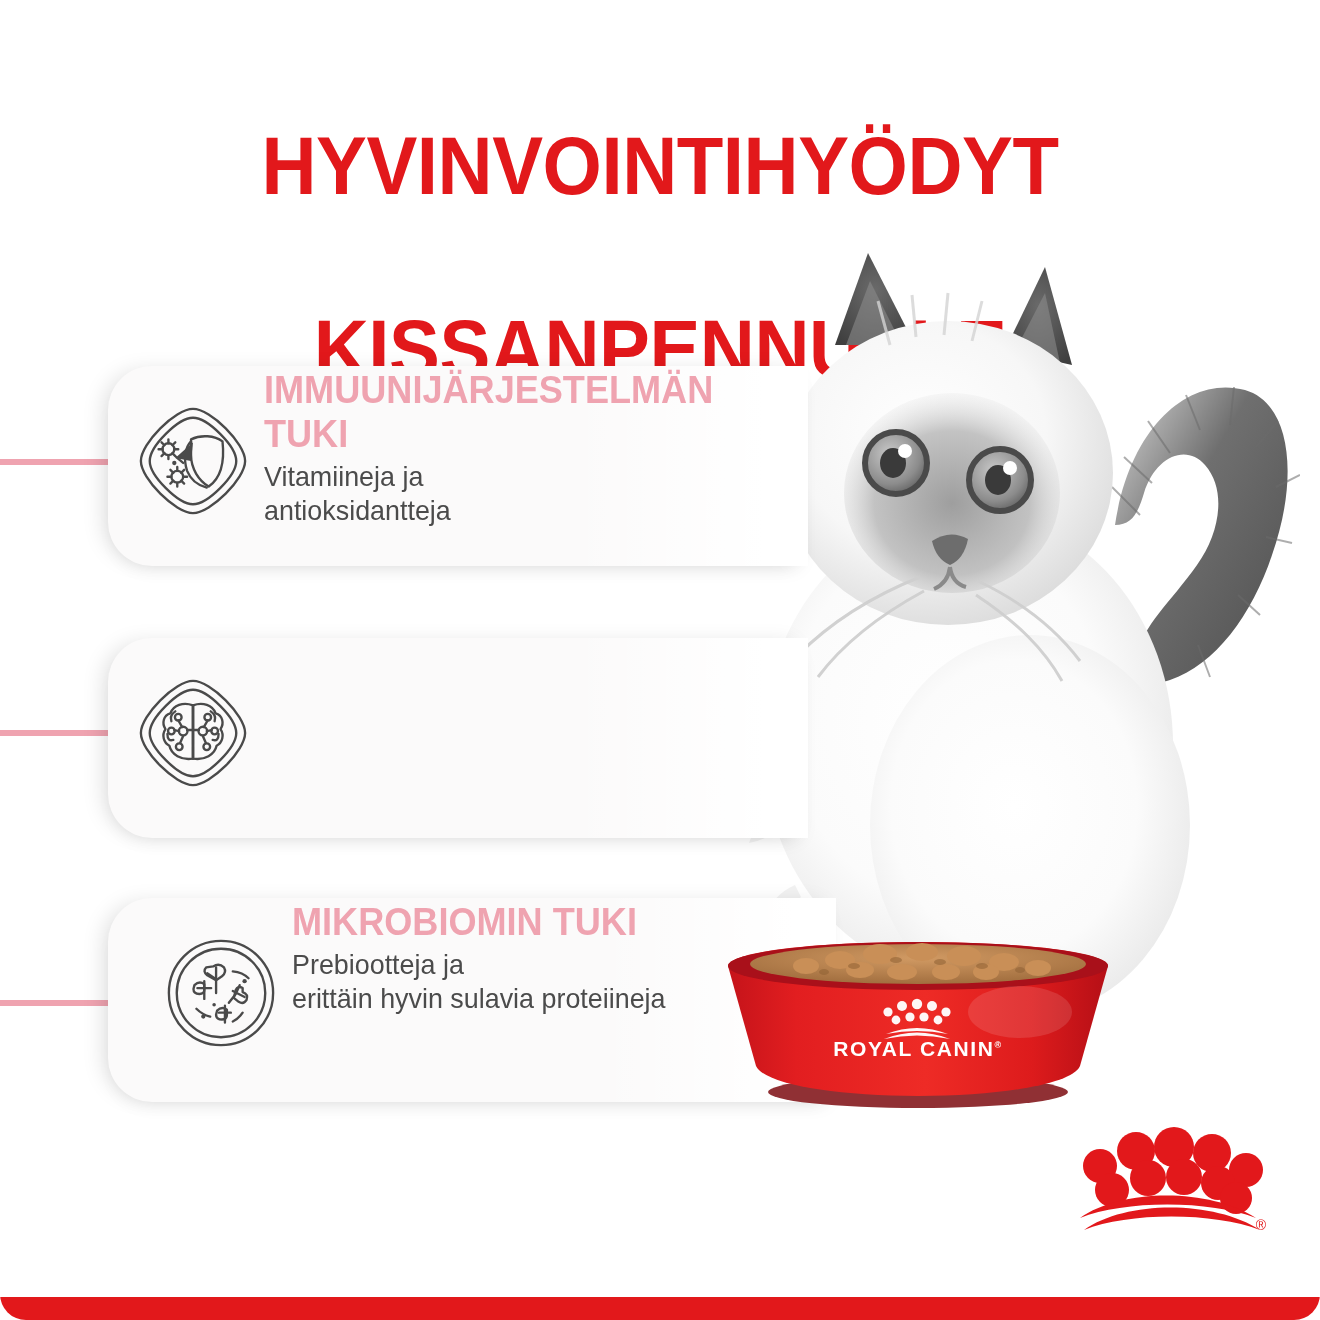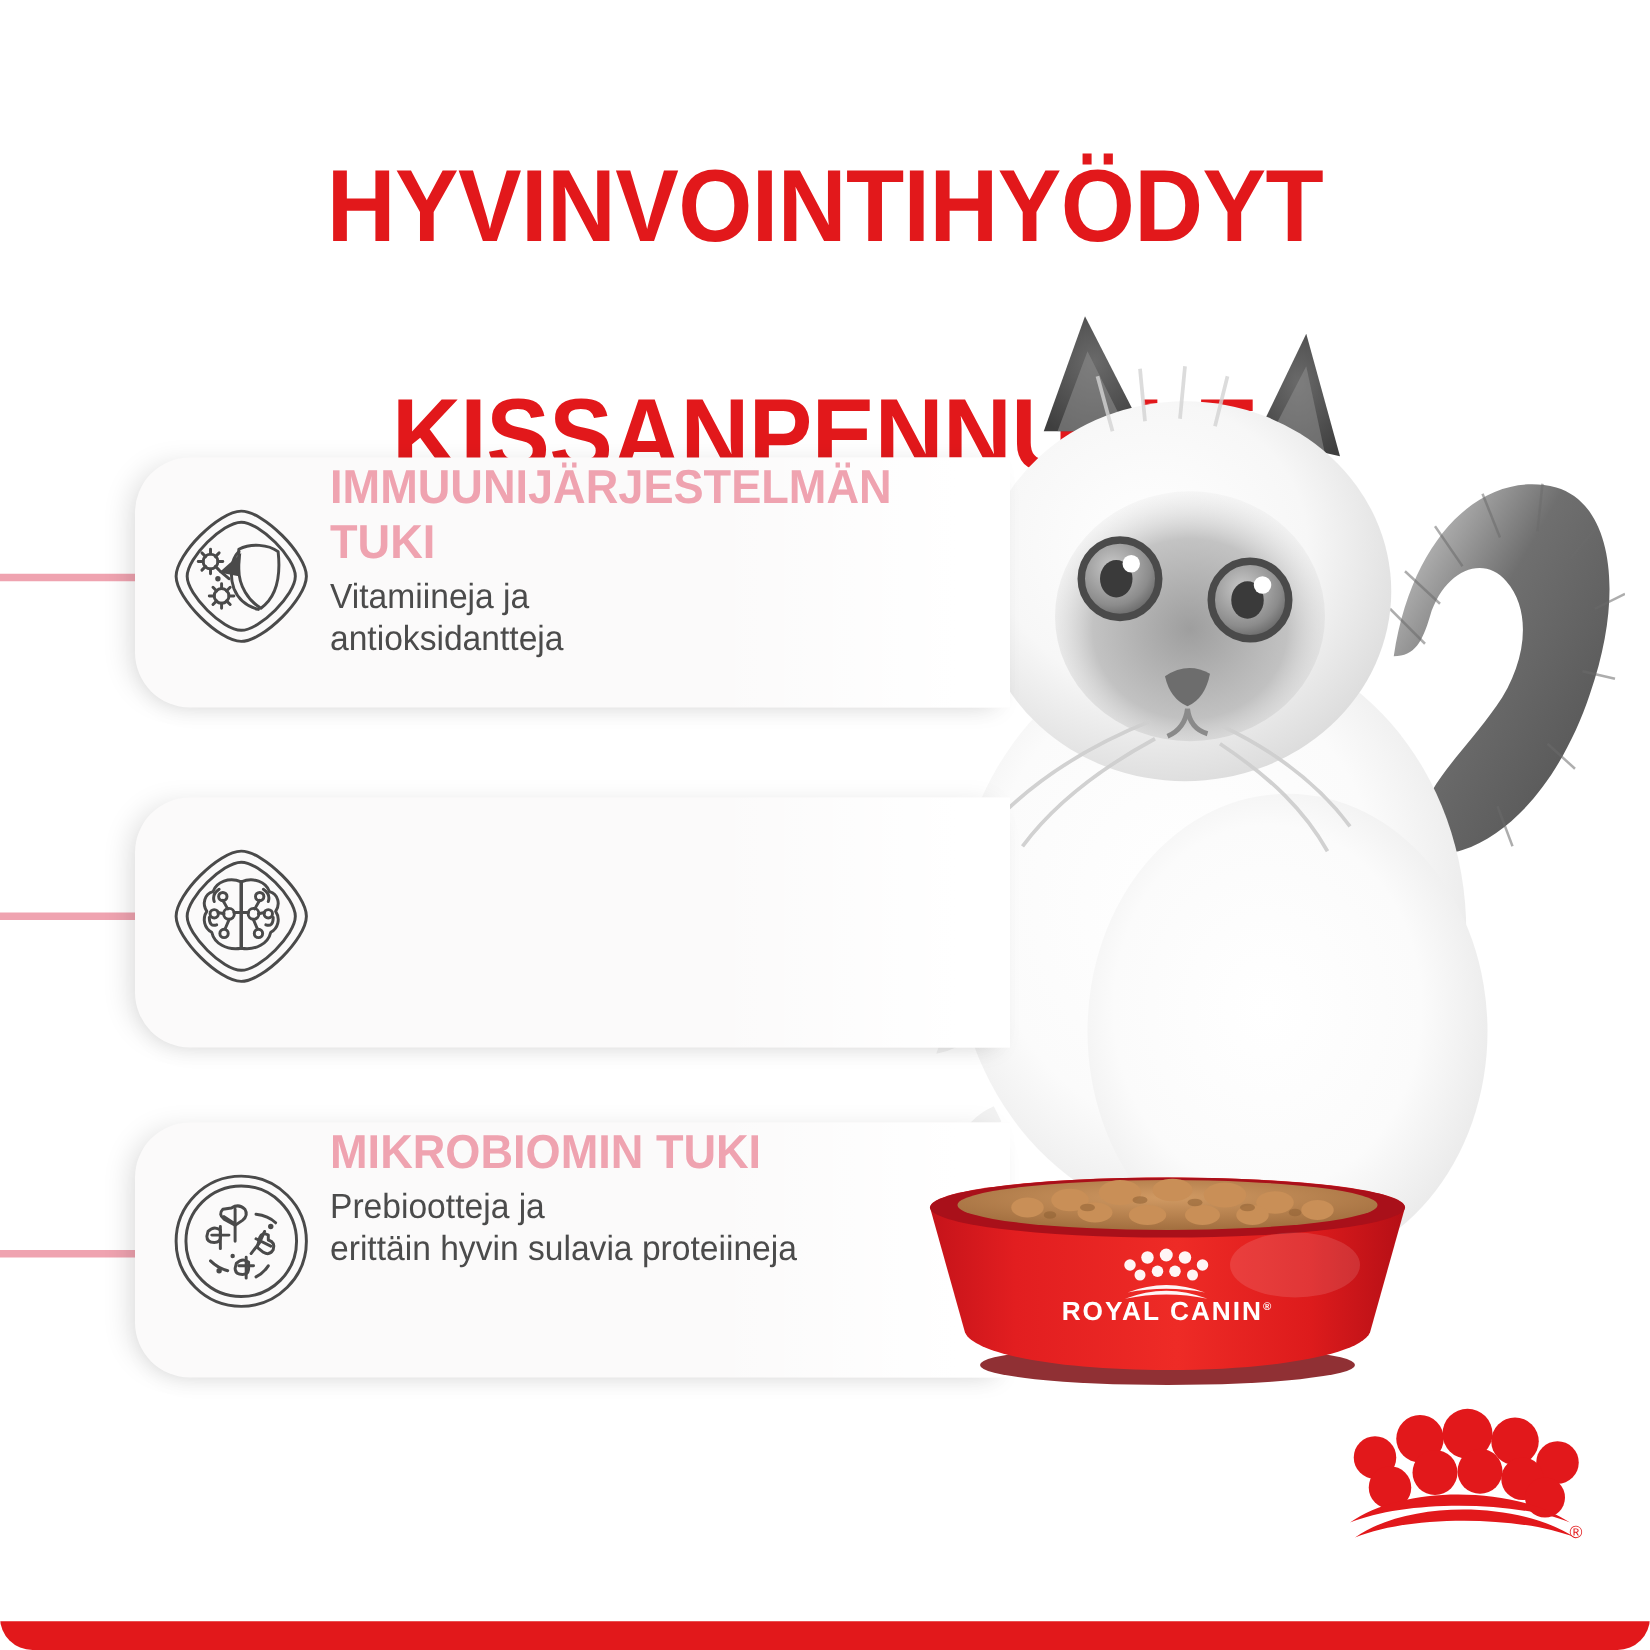--- a/index.html
+++ b/index.html
@@ -52,21 +52,21 @@
   }
   .card::after{
     
     content:"";
     position:absolute;right:0;top:0;bottom:0;width:240px;
     background:linear-gradient(to right, rgba(251,250,250,0), #ffffff 82%);
     pointer-events:none;border-radius:0;
   }
   #card1{top:366px;height:200px;}
   #card2{top:638px;height:200px;}
-  #card3{top:898px;height:204px;}
+  #card3{top:898px;height:204px;padding-left:28px;}
 
   .card-icon{
     flex:0 0 auto;
     width:118px;height:118px;
     margin:36px 12px 0 26px;
     position:relative;z-index:2;
   }
   .card-icon svg{display:block;width:100%;height:100%;}
 
   .card-text{position:relative;z-index:2;padding-top:2px;}
@@ -100,21 +100,21 @@
     background:#EFA3B0;
     z-index:1;
   }
   #tick1{top:459px;}
   #tick2{top:730px;}
   #tick3{top:1000px;}
 
   
   .bowl{
     position:absolute;
-    left:736px;top:940px;
+    left:720px;top:940px;
     width:396px;height:178px;
     z-index:4;
   }
   .bowl svg{display:block;width:100%;height:100%;}
 
   
   .brand-logo{
     position:absolute;
     right:48px;bottom:78px;
     width:212px;height:116px;

